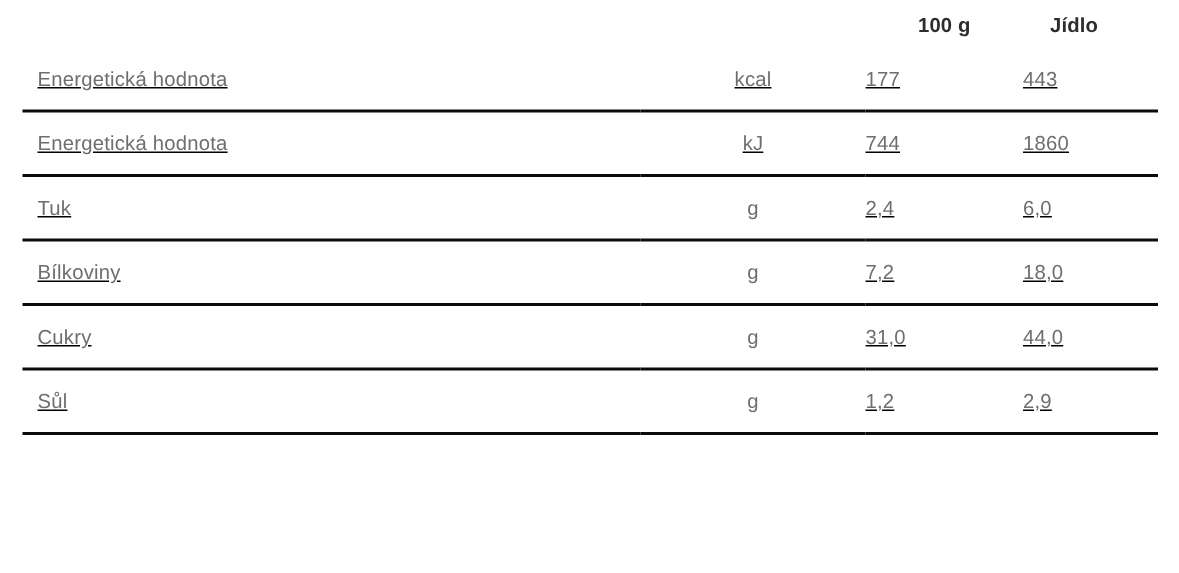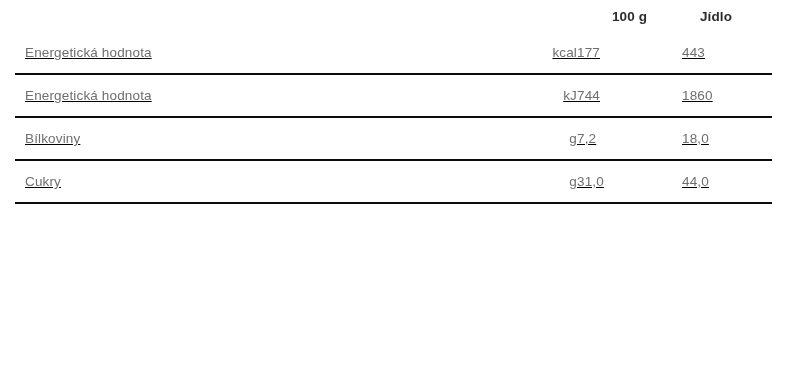--- a/index.html
+++ b/index.html
@@ -71,21 +71,21 @@
 
   tbody tr:first-child td {
     border-top: 0;
   }
 
   tbody tr:last-child td {
     border-bottom: 2px solid #0b0b0b;
   }
 
   td.cell-label   { text-align: left; padding-left: 10px; }
-  td.cell-unit    { text-align: right; }
+  td.cell-unit    { text-align: center; }
   td.cell-per100  { text-align: left; }
   td.cell-serving { text-align: left; padding-right: 22px; }
 </style>
 </head>
 <body>
 
 <div class="nutrition-panel">
 
   <table class="nutrition-table">
     <colgroup>
@@ -111,27 +111,39 @@
           <td class="cell-per100">177</td>
           <td class="cell-serving">443</td>
         </tr>
         <tr>
           <td class="cell-label">Energetická hodnota</td>
           <td class="cell-unit">kJ</td>
           <td class="cell-per100">744</td>
           <td class="cell-serving">1860</td>
         </tr>
         <tr>
+          <td class="cell-label">Tuk</td>
+          <td class="cell-unit">g</td>
+          <td class="cell-per100">2,4</td>
+          <td class="cell-serving">6,0</td>
+        </tr>
+        <tr>
           <td class="cell-label">Bílkoviny</td>
           <td class="cell-unit">g</td>
           <td class="cell-per100">7,2</td>
           <td class="cell-serving">18,0</td>
         </tr>
         <tr>
           <td class="cell-label">Cukry</td>
           <td class="cell-unit">g</td>
           <td class="cell-per100">31,0</td>
           <td class="cell-serving">44,0</td>
         </tr>
+        <tr>
+          <td class="cell-label">Sůl</td>
+          <td class="cell-unit">g</td>
+          <td class="cell-per100">1,2</td>
+          <td class="cell-serving">2,9</td>
+        </tr>
       </tbody>
   </table>
 
 </div>
 
 </body></html>

